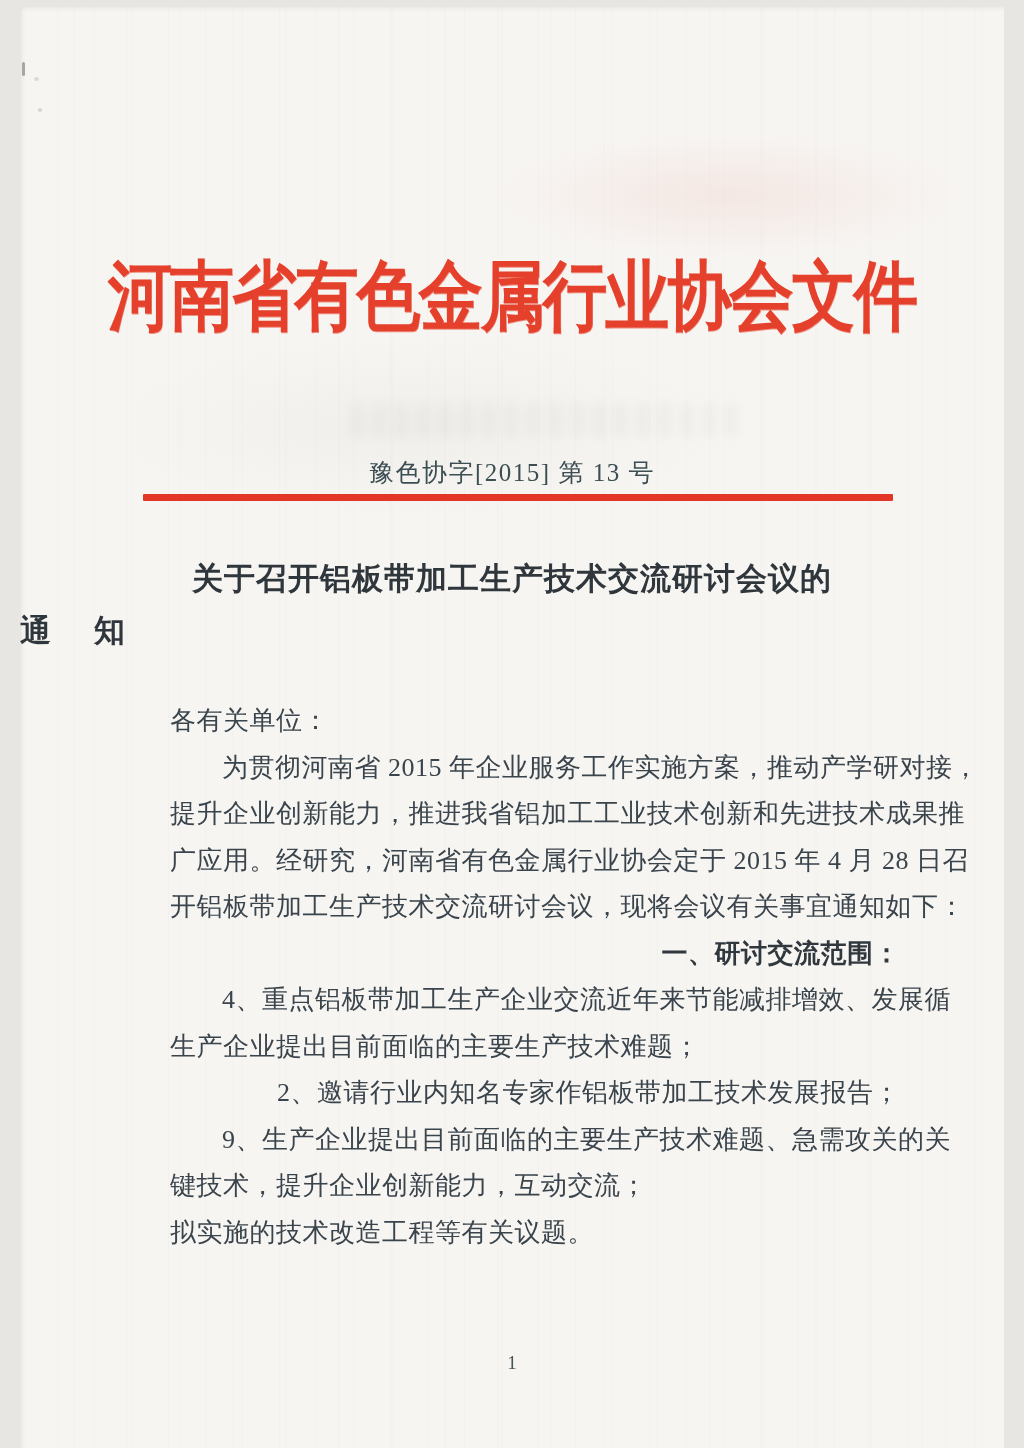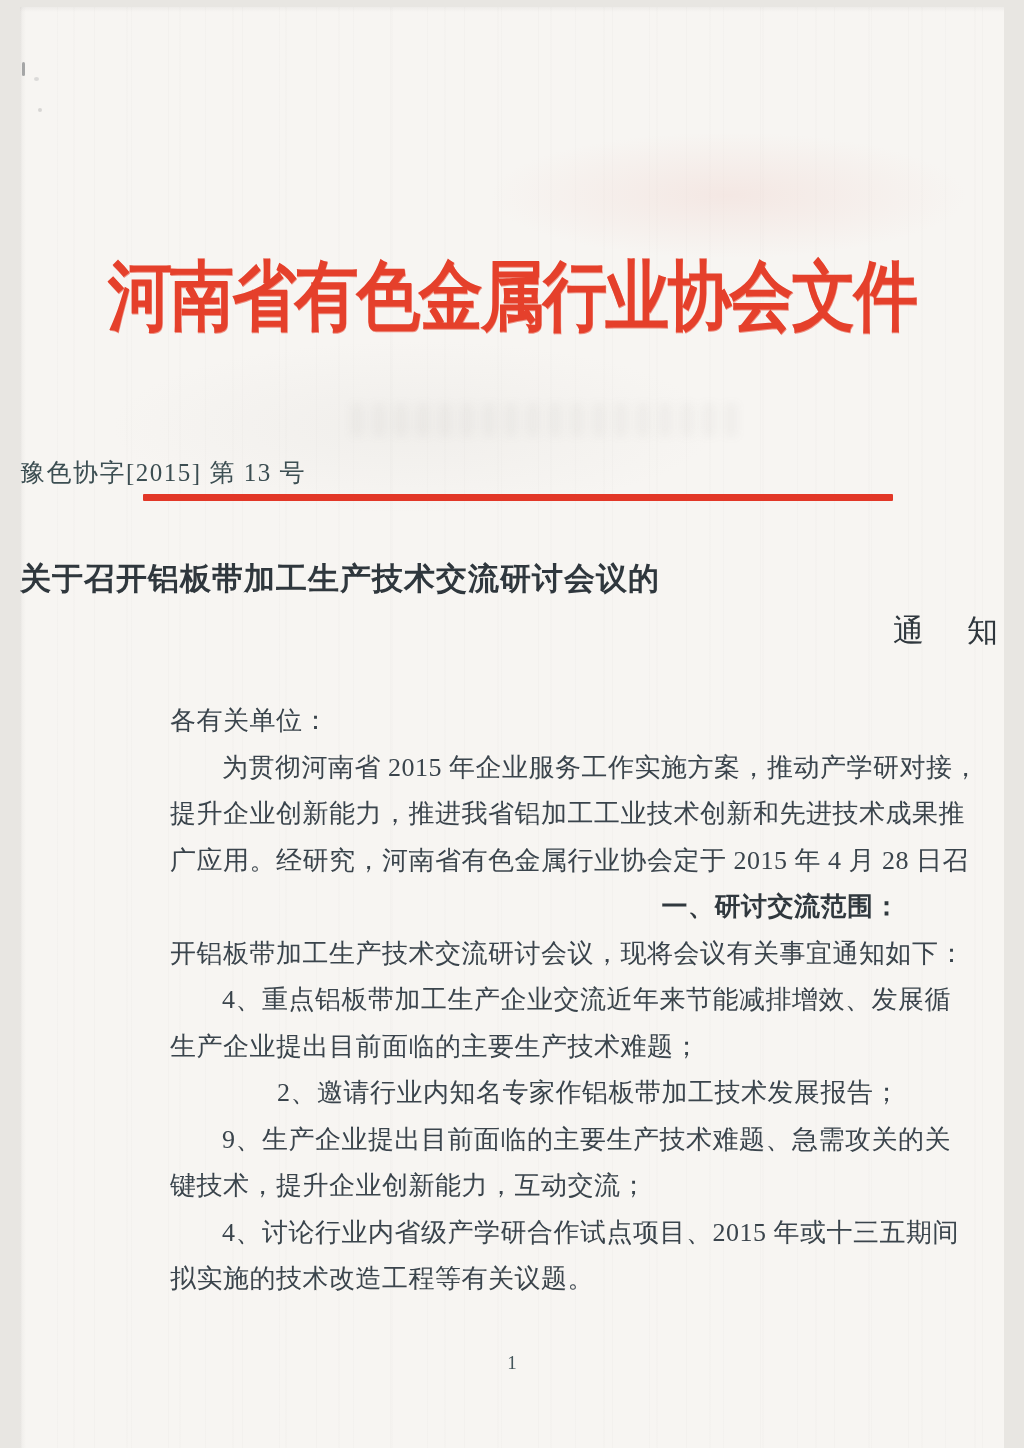--- a/index.html
+++ b/index.html
@@ -39,39 +39,40 @@
     position: absolute; top: 246px; left: 0; right: 0;
     margin: 0; text-align: center; white-space: nowrap;
     font-size: 76px; font-weight: bold; line-height: 1.15;
     letter-spacing: -2px;
     transform: scaleX(0.84);
     color: #e5402b;
     text-shadow: 0.5px 0.5px 0 rgba(229,64,43,0.55);
   }
   .doc-number {
     position: absolute; top: 449px; left: 0; right: 0;
+    text-align: center;
     font-size: 25px; letter-spacing: 1.5px;
     color: #3c4e52;
   }
   .red-rule {
     position: absolute; top: 487px; left: 123px;
     width: 750px; height: 7px;
     background: #e23727;
     border-radius: 1px;
   }
   .title-line1 {
     position: absolute; top: 551px; left: 0; right: 0;
-    text-align: left;
+    text-align: center;
     font-size: 31px; font-weight: bold; letter-spacing: 1px;
     color: #2f373d;
   }
   .title-line2 {
     position: absolute; top: 603px; left: 0; right: 0;
-    text-align: right;
-    font-size: 31px; font-weight: normal; letter-spacing: 6px;
+    text-align: left;
+    font-size: 31px; font-weight: bold; letter-spacing: 6px;
     color: #2f373d;
   }
   .body-text {
     position: absolute; top: 691px; left: 150px; width: 730px;
     font-size: 26px; line-height: 46.5px;
     letter-spacing: 0.5px;
     color: #3a444c;
   }
   .body-text .line { white-space: nowrap; }
   .body-text .indent { text-indent: 52px; text-align: right; }
@@ -99,26 +100,25 @@
   <div class="red-rule"></div>
 
   <div class="title-line1">关于召开铝板带加工生产技术交流研讨会议的</div>
   <div class="title-line2">通　知</div>
 
   <div class="body-text">
     <div class="line">各有关单位：</div>
     <div class="line indent">为贯彻河南省 2015 年企业服务工作实施方案，推动产学研对接，</div>
     <div class="line">提升企业创新能力，推进我省铝加工工业技术创新和先进技术成果推</div>
     <div class="line">广应用。经研究，河南省有色金属行业协会定于 2015 年 4 月 28 日召</div>
+    <div class="line">开铝板带加工生产技术交流研讨会议，现将会议有关事宜通知如下：</div>
     <div class="line indent bold">一、研讨交流范围：</div>
-    <div class="line">开铝板带加工生产技术交流研讨会议，现将会议有关事宜通知如下：</div>
     <div class="line indent">4、重点铝板带加工生产企业交流近年来节能减排增效、发展循</div>
     <div class="line">生产企业提出目前面临的主要生产技术难题；</div>
     <div class="line indent">2、邀请行业内知名专家作铝板带加工技术发展报告；</div>
     <div class="line indent">9、生产企业提出目前面临的主要生产技术难题、急需攻关的关</div>
     <div class="line">键技术，提升企业创新能力，互动交流；</div>
-    <div class="line indent">4、讨论行业内省级产学研合作试点项目、2015 年或十三五期间</div>
     <div class="line">拟实施的技术改造工程等有关议题。</div>
   </div>
 
   <div class="page-number">1</div>
 
 </div>
 
 </body></html>

